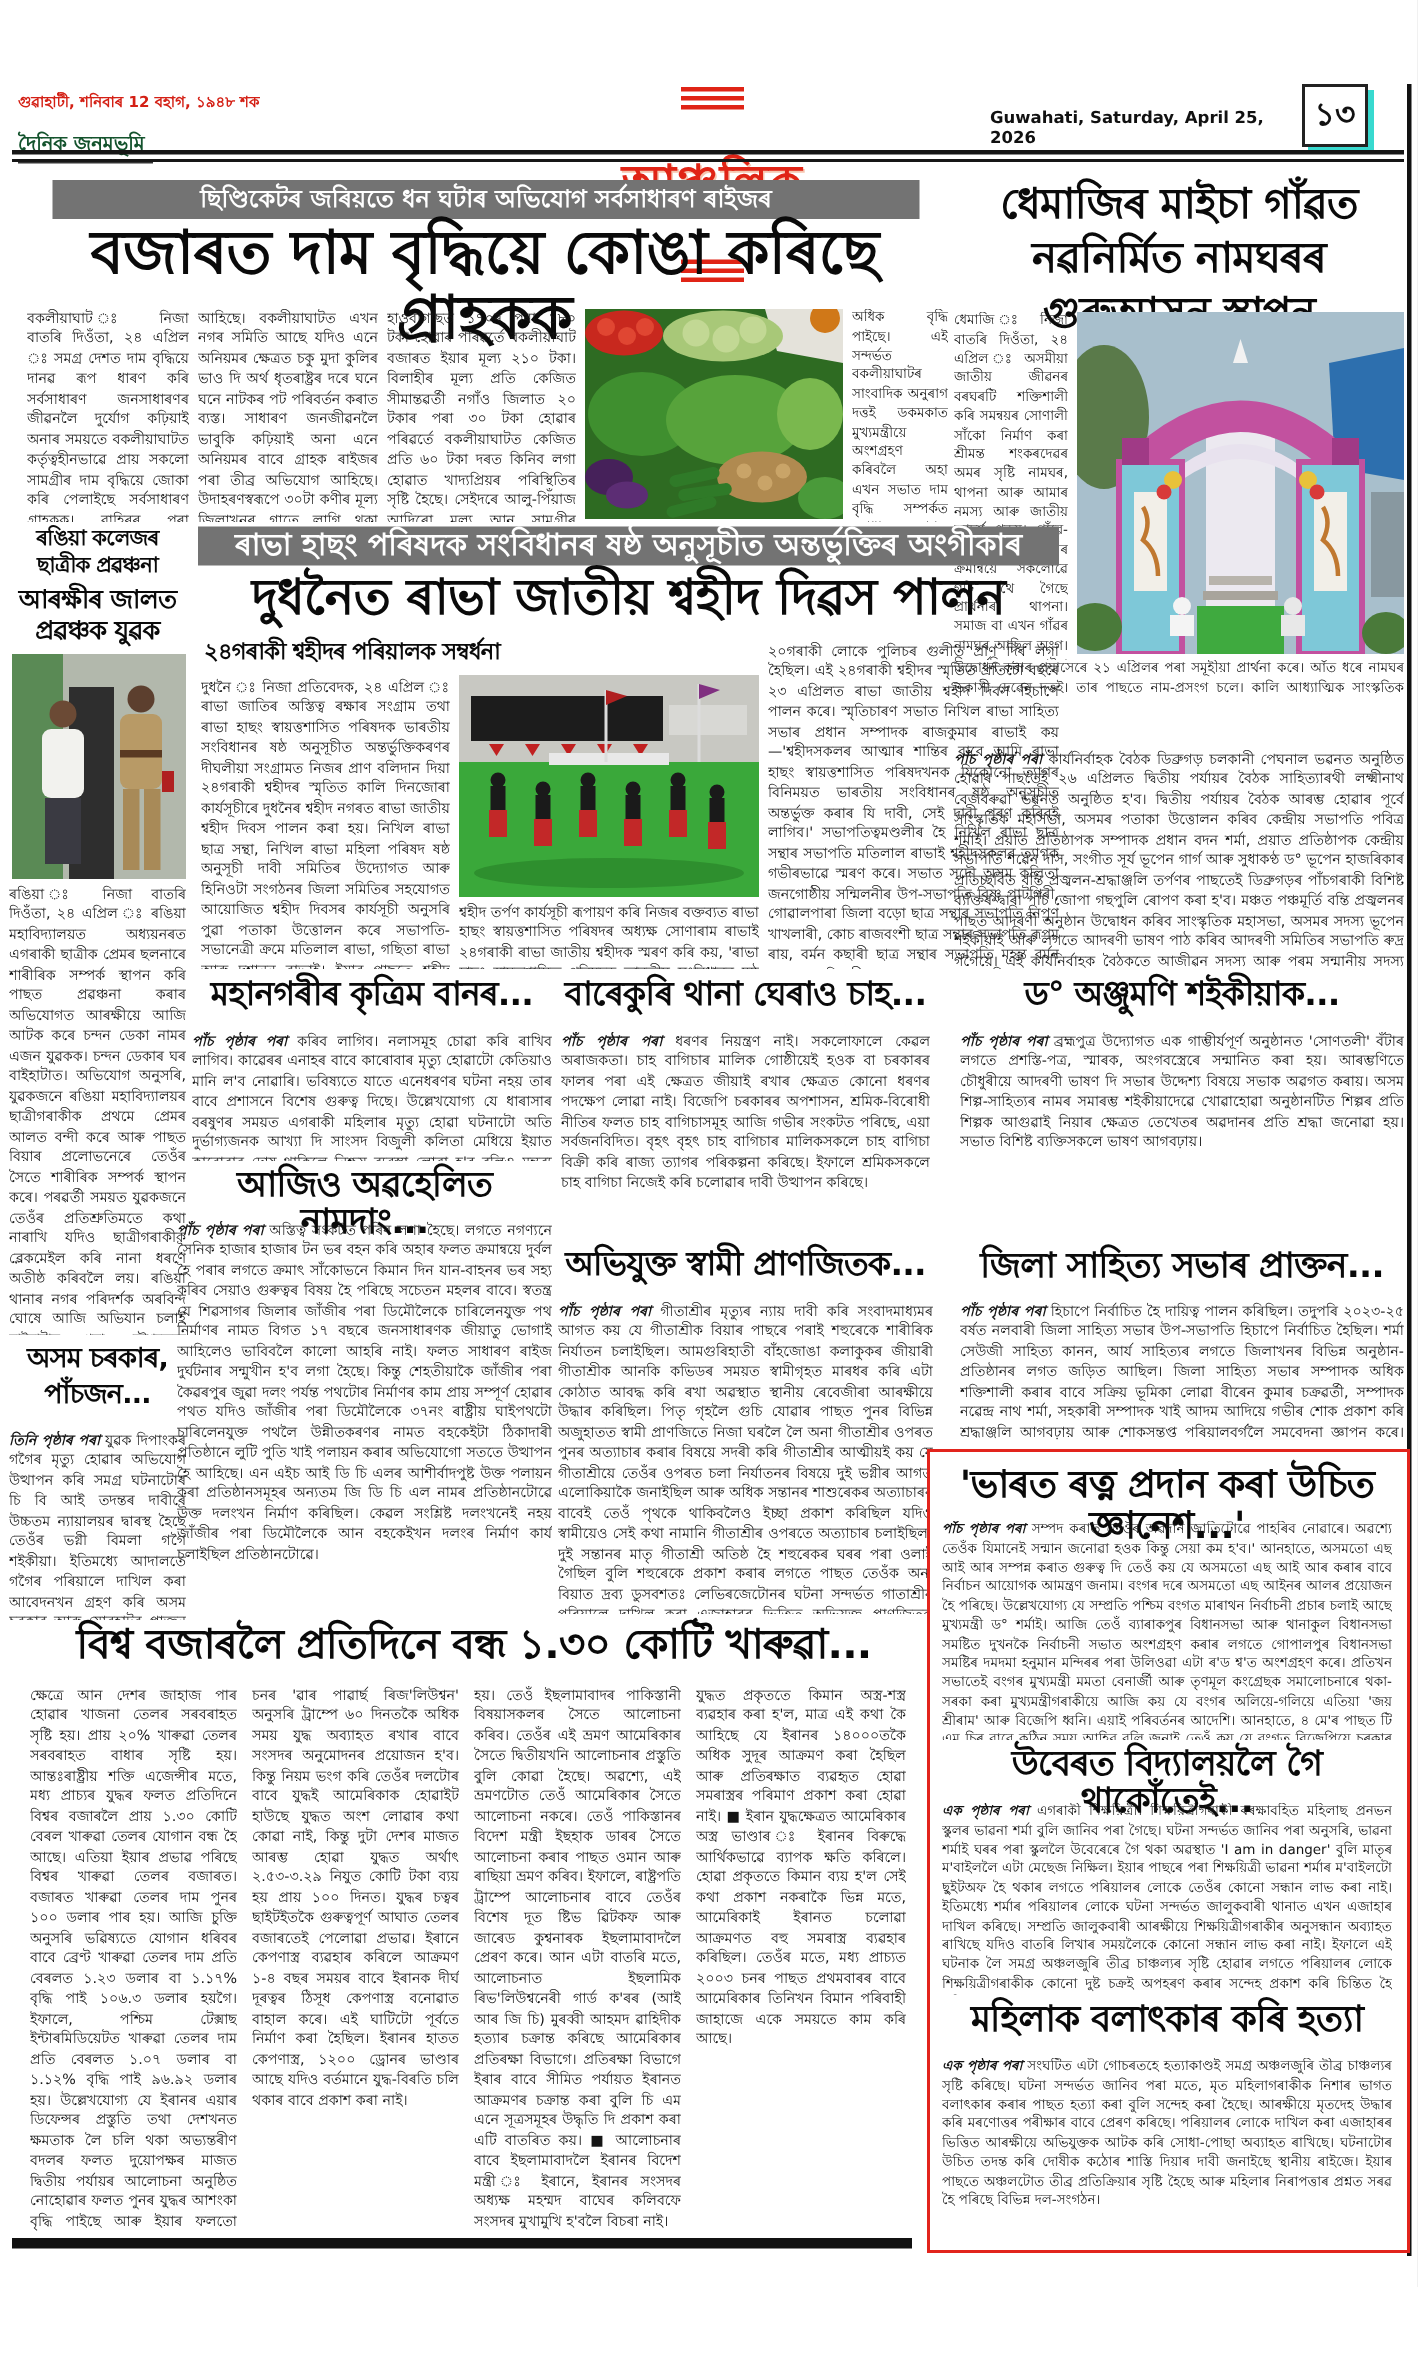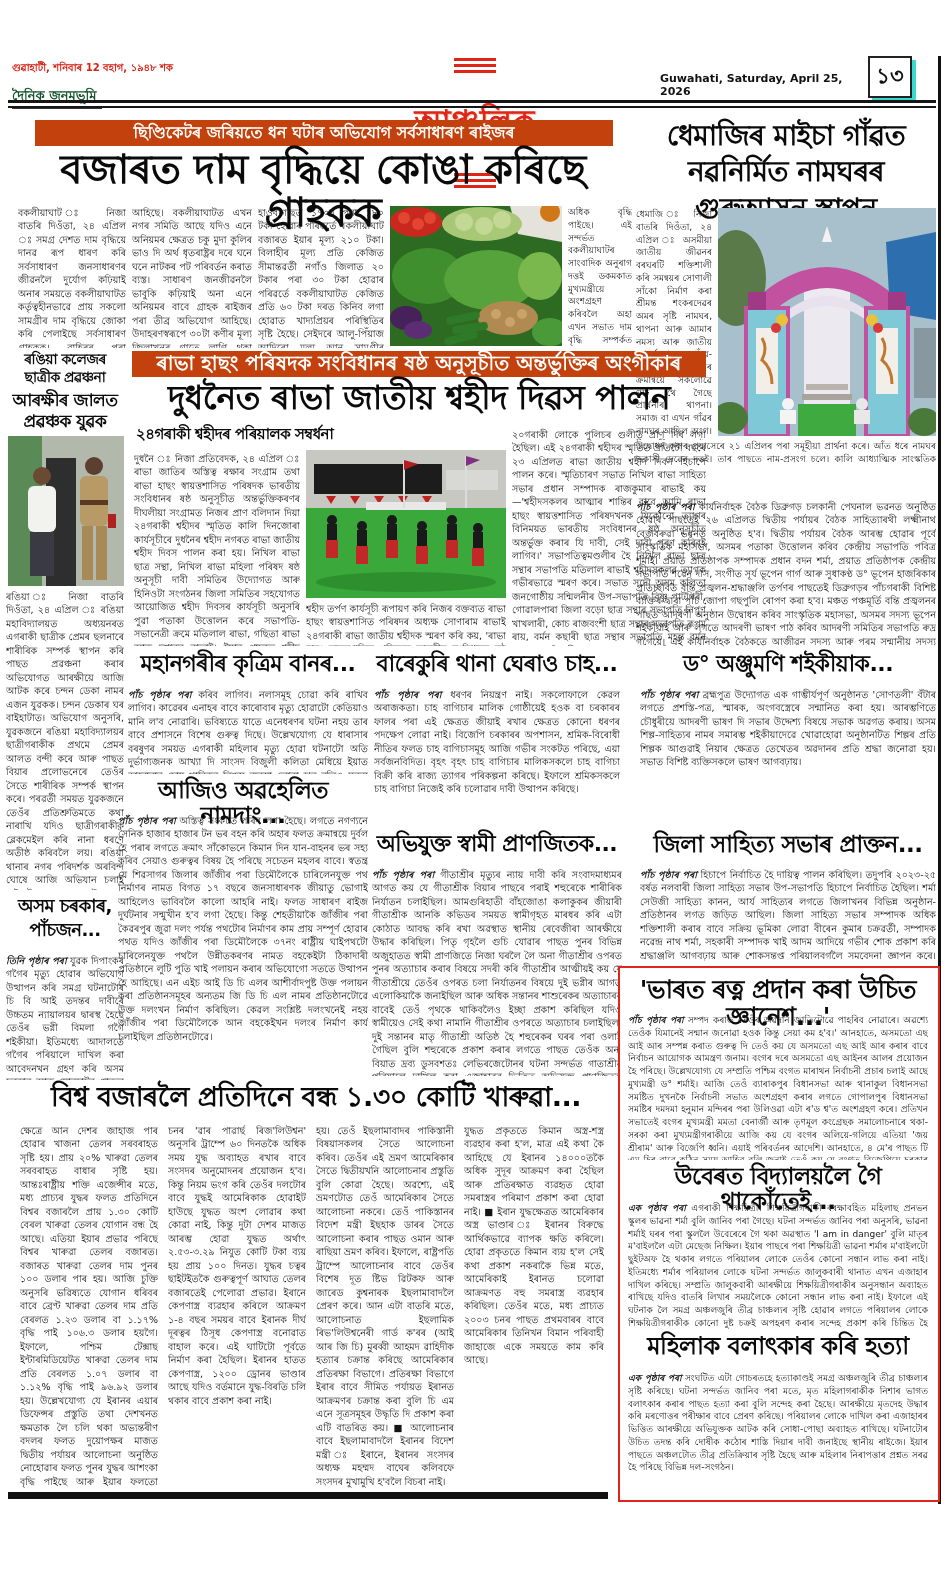--- a/index.html
+++ b/index.html
@@ -15,21 +15,21 @@
   .section-title{font-size:31px;font-weight:900;color:#e02416;letter-spacing:1px;
                  text-shadow:1px 1px 0 #f6c6b0;}
   .mast-date-en{left:660px;top:72px;width:200px;font-size:11px;font-weight:800;color:#111;}
   .page-badge{left:868px;top:56px;width:40px;height:38px;border:2.5px solid #222;background:#fff;
               box-shadow:4px 4px 0 #38d9cf;display:flex;align-items:center;justify-content:center;
               font-size:21px;font-weight:900;}
   .mast-rule{left:8px;top:100px;width:928px;height:3px;border-top:3px solid #161616;border-bottom:2px solid #161616;}
   .right-border{left:938px;top:56px;width:3px;height:1448px;background:#111;}
   .bottom-rule{left:8px;top:1492px;width:600px;height:7px;background:#111;}
   
-  .kicker{background:#c2410c;color:#fff;font-weight:800;text-align:center;display:flex;align-items:center;justify-content:center;}
+  .kicker{background:#737373;color:#fff;font-weight:800;text-align:center;display:flex;align-items:center;justify-content:center;}
   .h{font-weight:900;color:#0a0a0a;line-height:1.08;letter-spacing:-0.5px;}
   .ctr{text-align:center;}
   .body{font-size:9.5px;line-height:1.42;text-align:justify;color:#151515;overflow:hidden;word-break:break-word;}
   .body .lead{font-weight:bold;font-style:italic;}
   .redbox{border:2.5px solid #e2241d;background:#fff;}
   .photo{overflow:hidden;background:#888;}
   svg{display:block;}
 </style>
 </head>
 <body>

